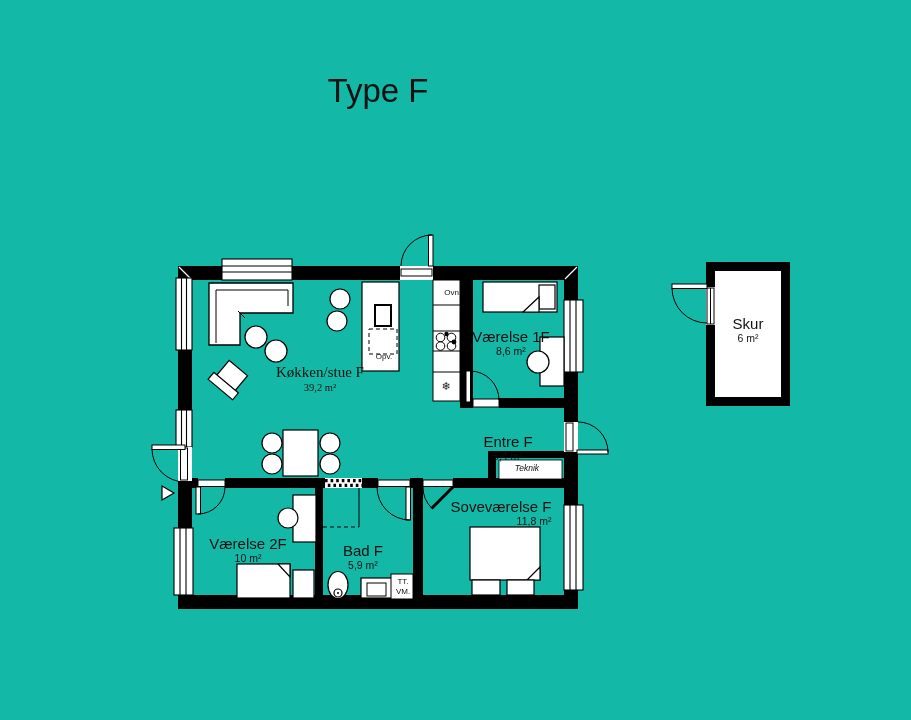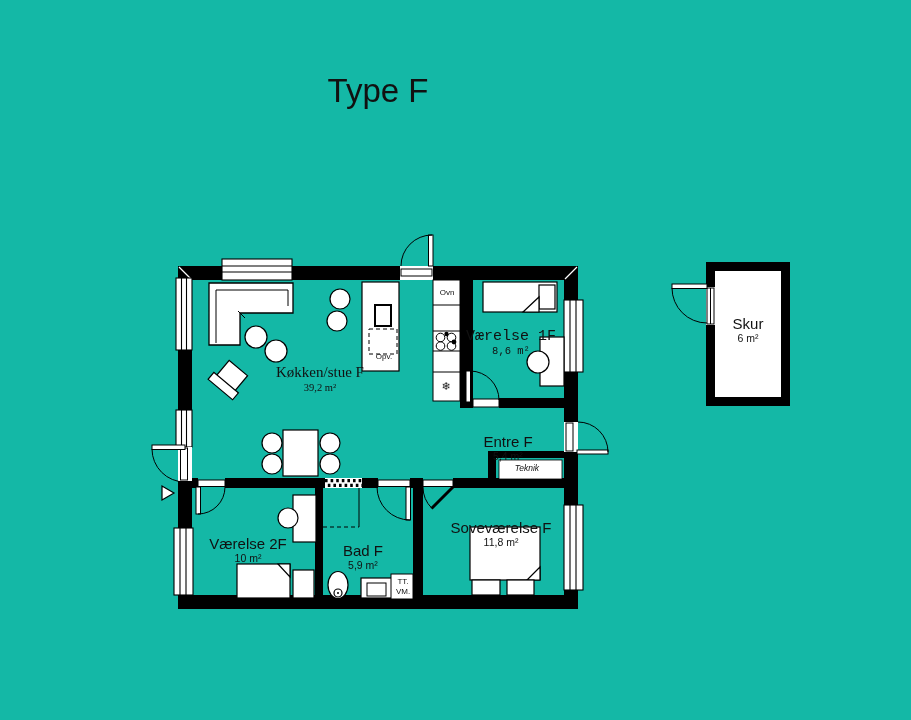--- a/index.html
+++ b/index.html
@@ -243,47 +243,47 @@
       <line x1="710.5" y1="288" x2="710.5" y2="324" stroke="#000" stroke-width="1"></line>
       <rect x="672" y="284" width="35" height="4.5" fill="#fff" stroke="#000" stroke-width="1"></rect>
       <path d="M 672 288 A 35 35 0 0 0 707 323" fill="none" stroke="#000" stroke-width="1"></path>
     </g>
   </svg>
 
   <div class="room-label" style="left:320px;top:364px;font-family:Liberation Serif, serif;">
     <div class="name">Køkken/stue F</div>
     <div class="area">39,2 m²</div>
   </div>
-  <div class="room-label" style="left:511px;top:328px;font-family:Liberation Mono, monospace;">
+  <div class="room-label" style="left:511px;top:328px;">
     <div class="name">Værelse 1F</div>
     <div class="area">8,6 m²</div>
   </div>
   <div class="room-label" style="left:508px;top:416px;margin-top:17px;">
     <div class="name">Entre F</div>
     <div class="area">5,4 m²</div>
   </div>
   <div class="tiny teknik-label" style="left:527px;top:464px;">Teknik</div>
-  <div class="room-label" style="left:501px;top:519px;">
+  <div class="room-label" style="left:501px;top:498px;text-align:right;">
     <div class="name">Soveværelse F</div>
     <div class="area">11,8 m²</div>
   </div>
   <div class="room-label" style="left:248px;top:535px;">
     <div class="name">Værelse 2F</div>
     <div class="area">10 m²</div>
   </div>
   <div class="room-label" style="left:363px;top:542px;">
     <div class="name">Bad F</div>
     <div class="area">5,9 m²</div>
   </div>
   <div class="room-label" style="left:748px;top:315px;">
     <div class="name">Skur</div>
     <div class="area">6 m²</div>
   </div>
 
-  <div class="tiny" style="left:447px;top:288px;">Ovn</div>
+  <div class="tiny" style="left:447px;top:288px;padding-left:9px;">Ovn</div>
   <div class="tiny" style="left:384px;top:336px;margin-top:16px;">Opv.</div>
   <div class="tiny" style="left:403px;top:577px;">
     <div>TT.</div>
     <div>VM.</div>
   </div>
   <div class="tiny freezer" style="left:446px;top:381px;">❄</div>
 
 </div>
 
 </body></html>

